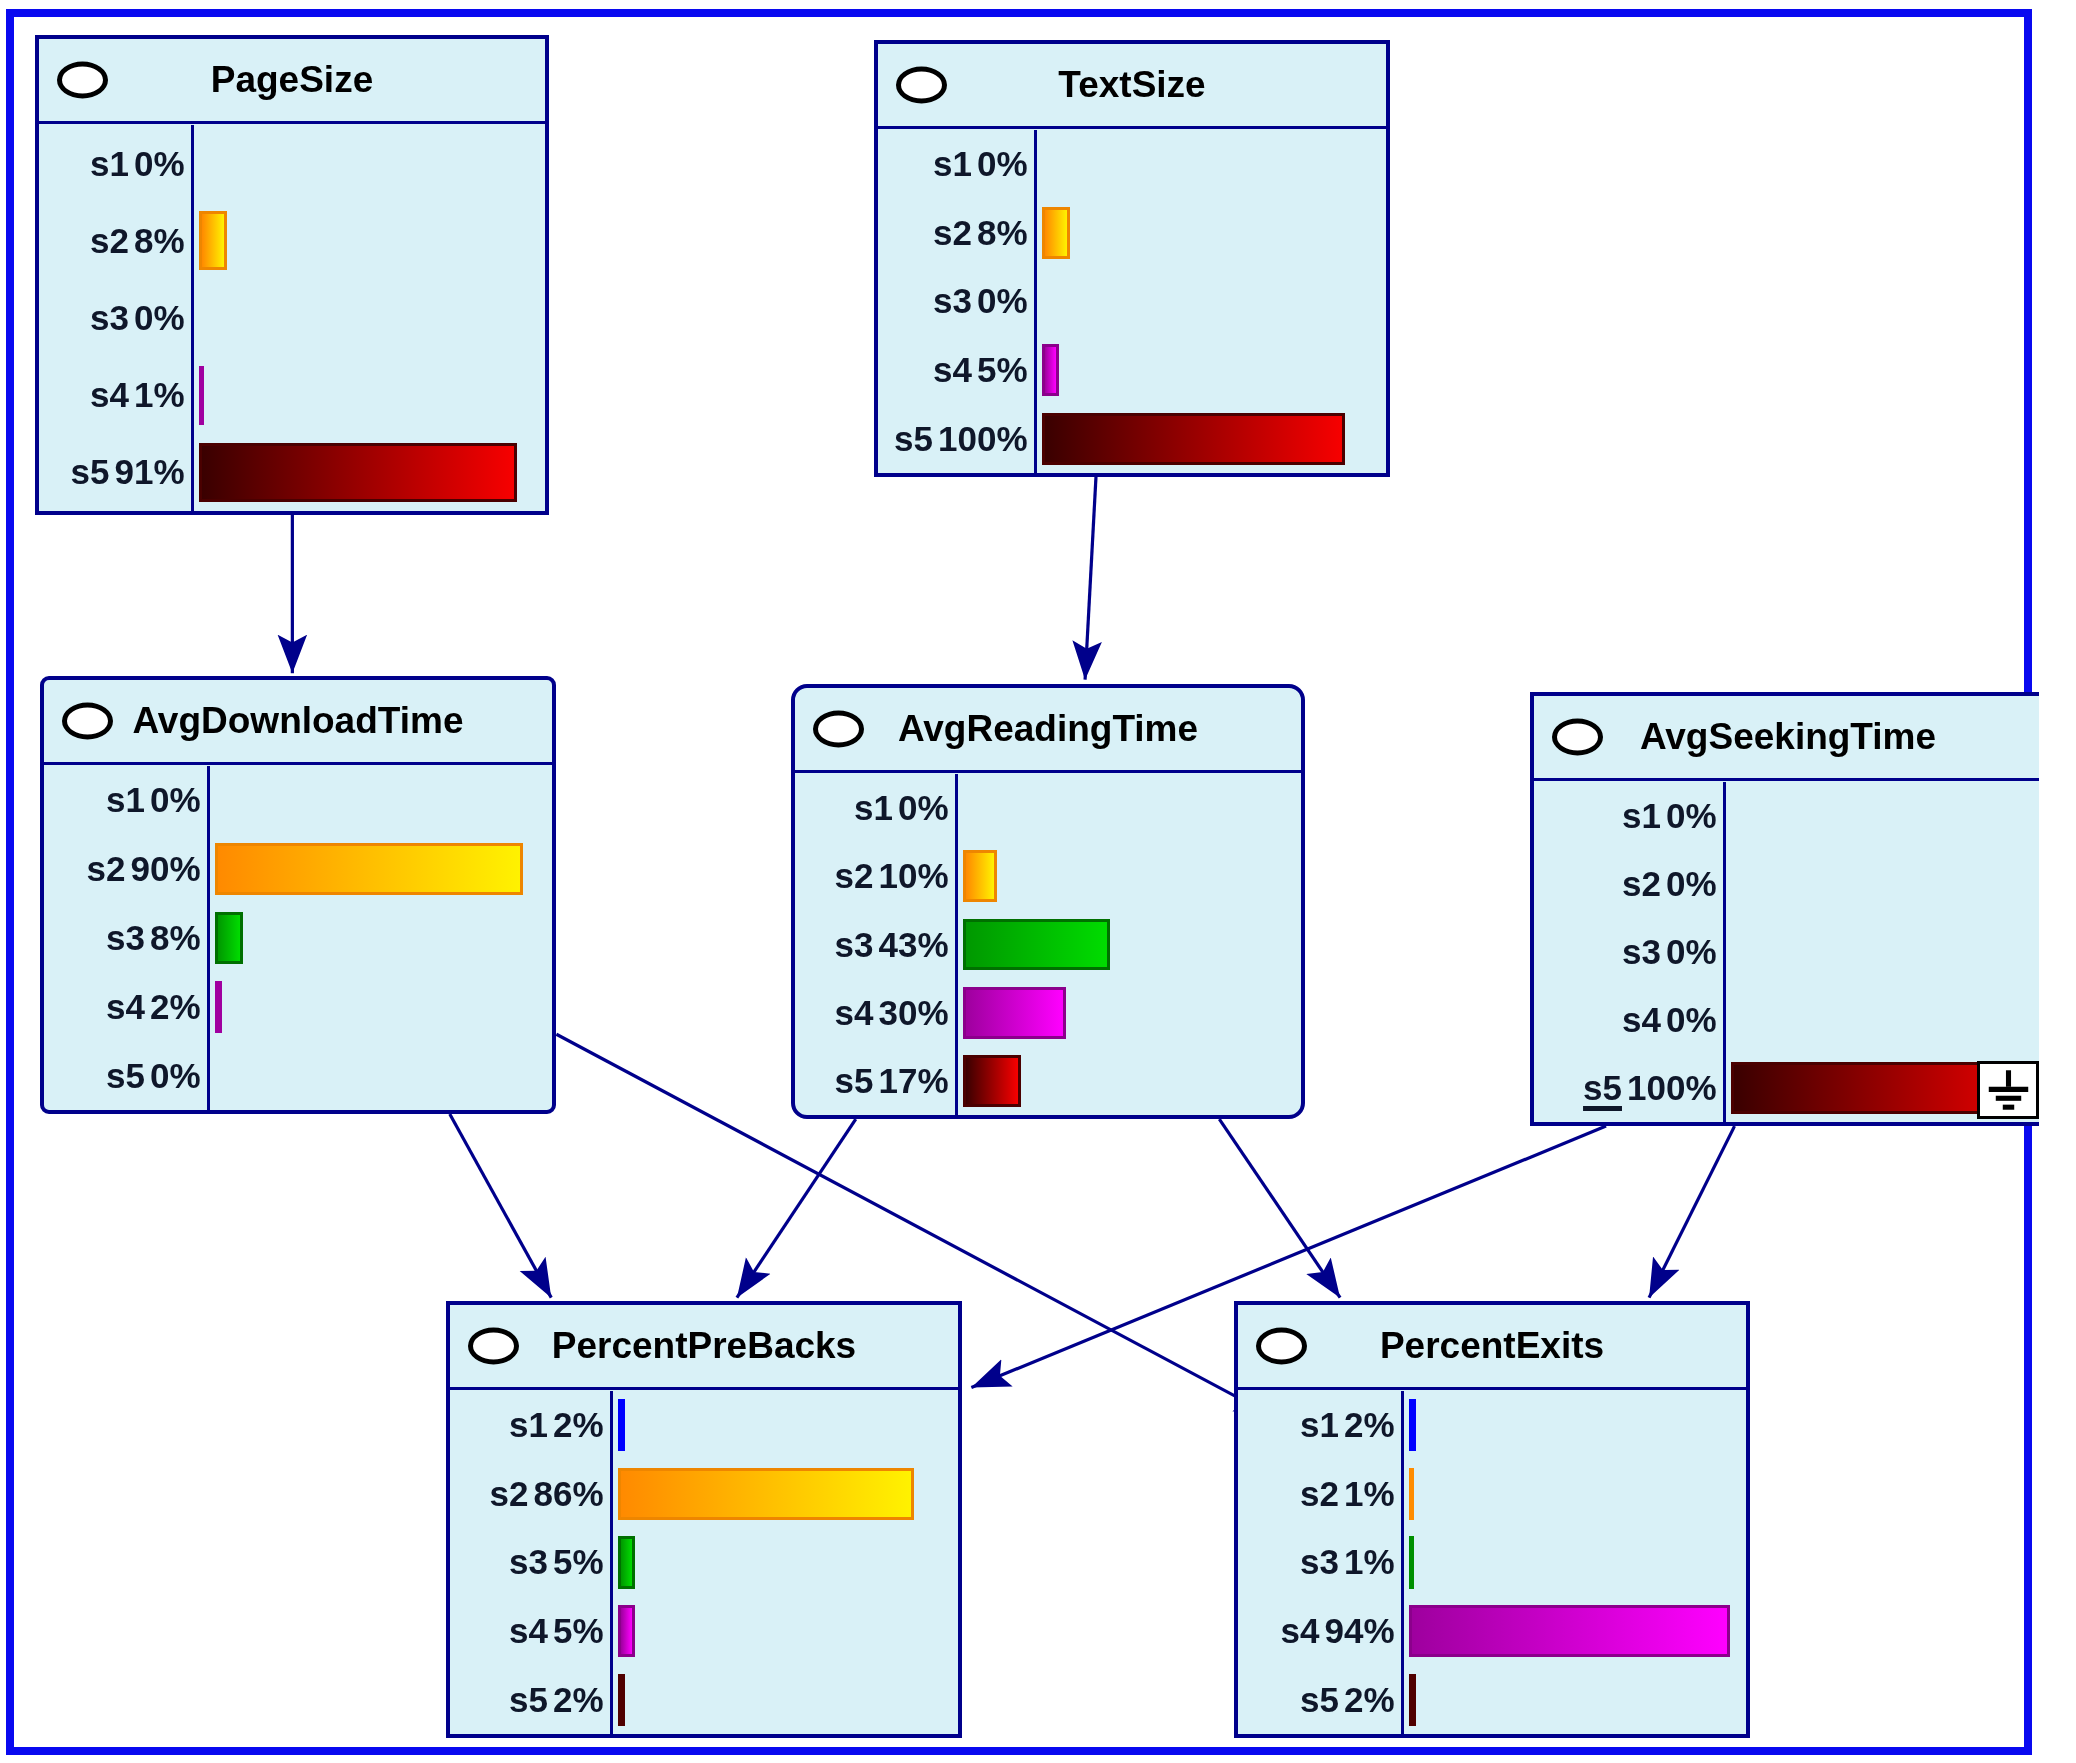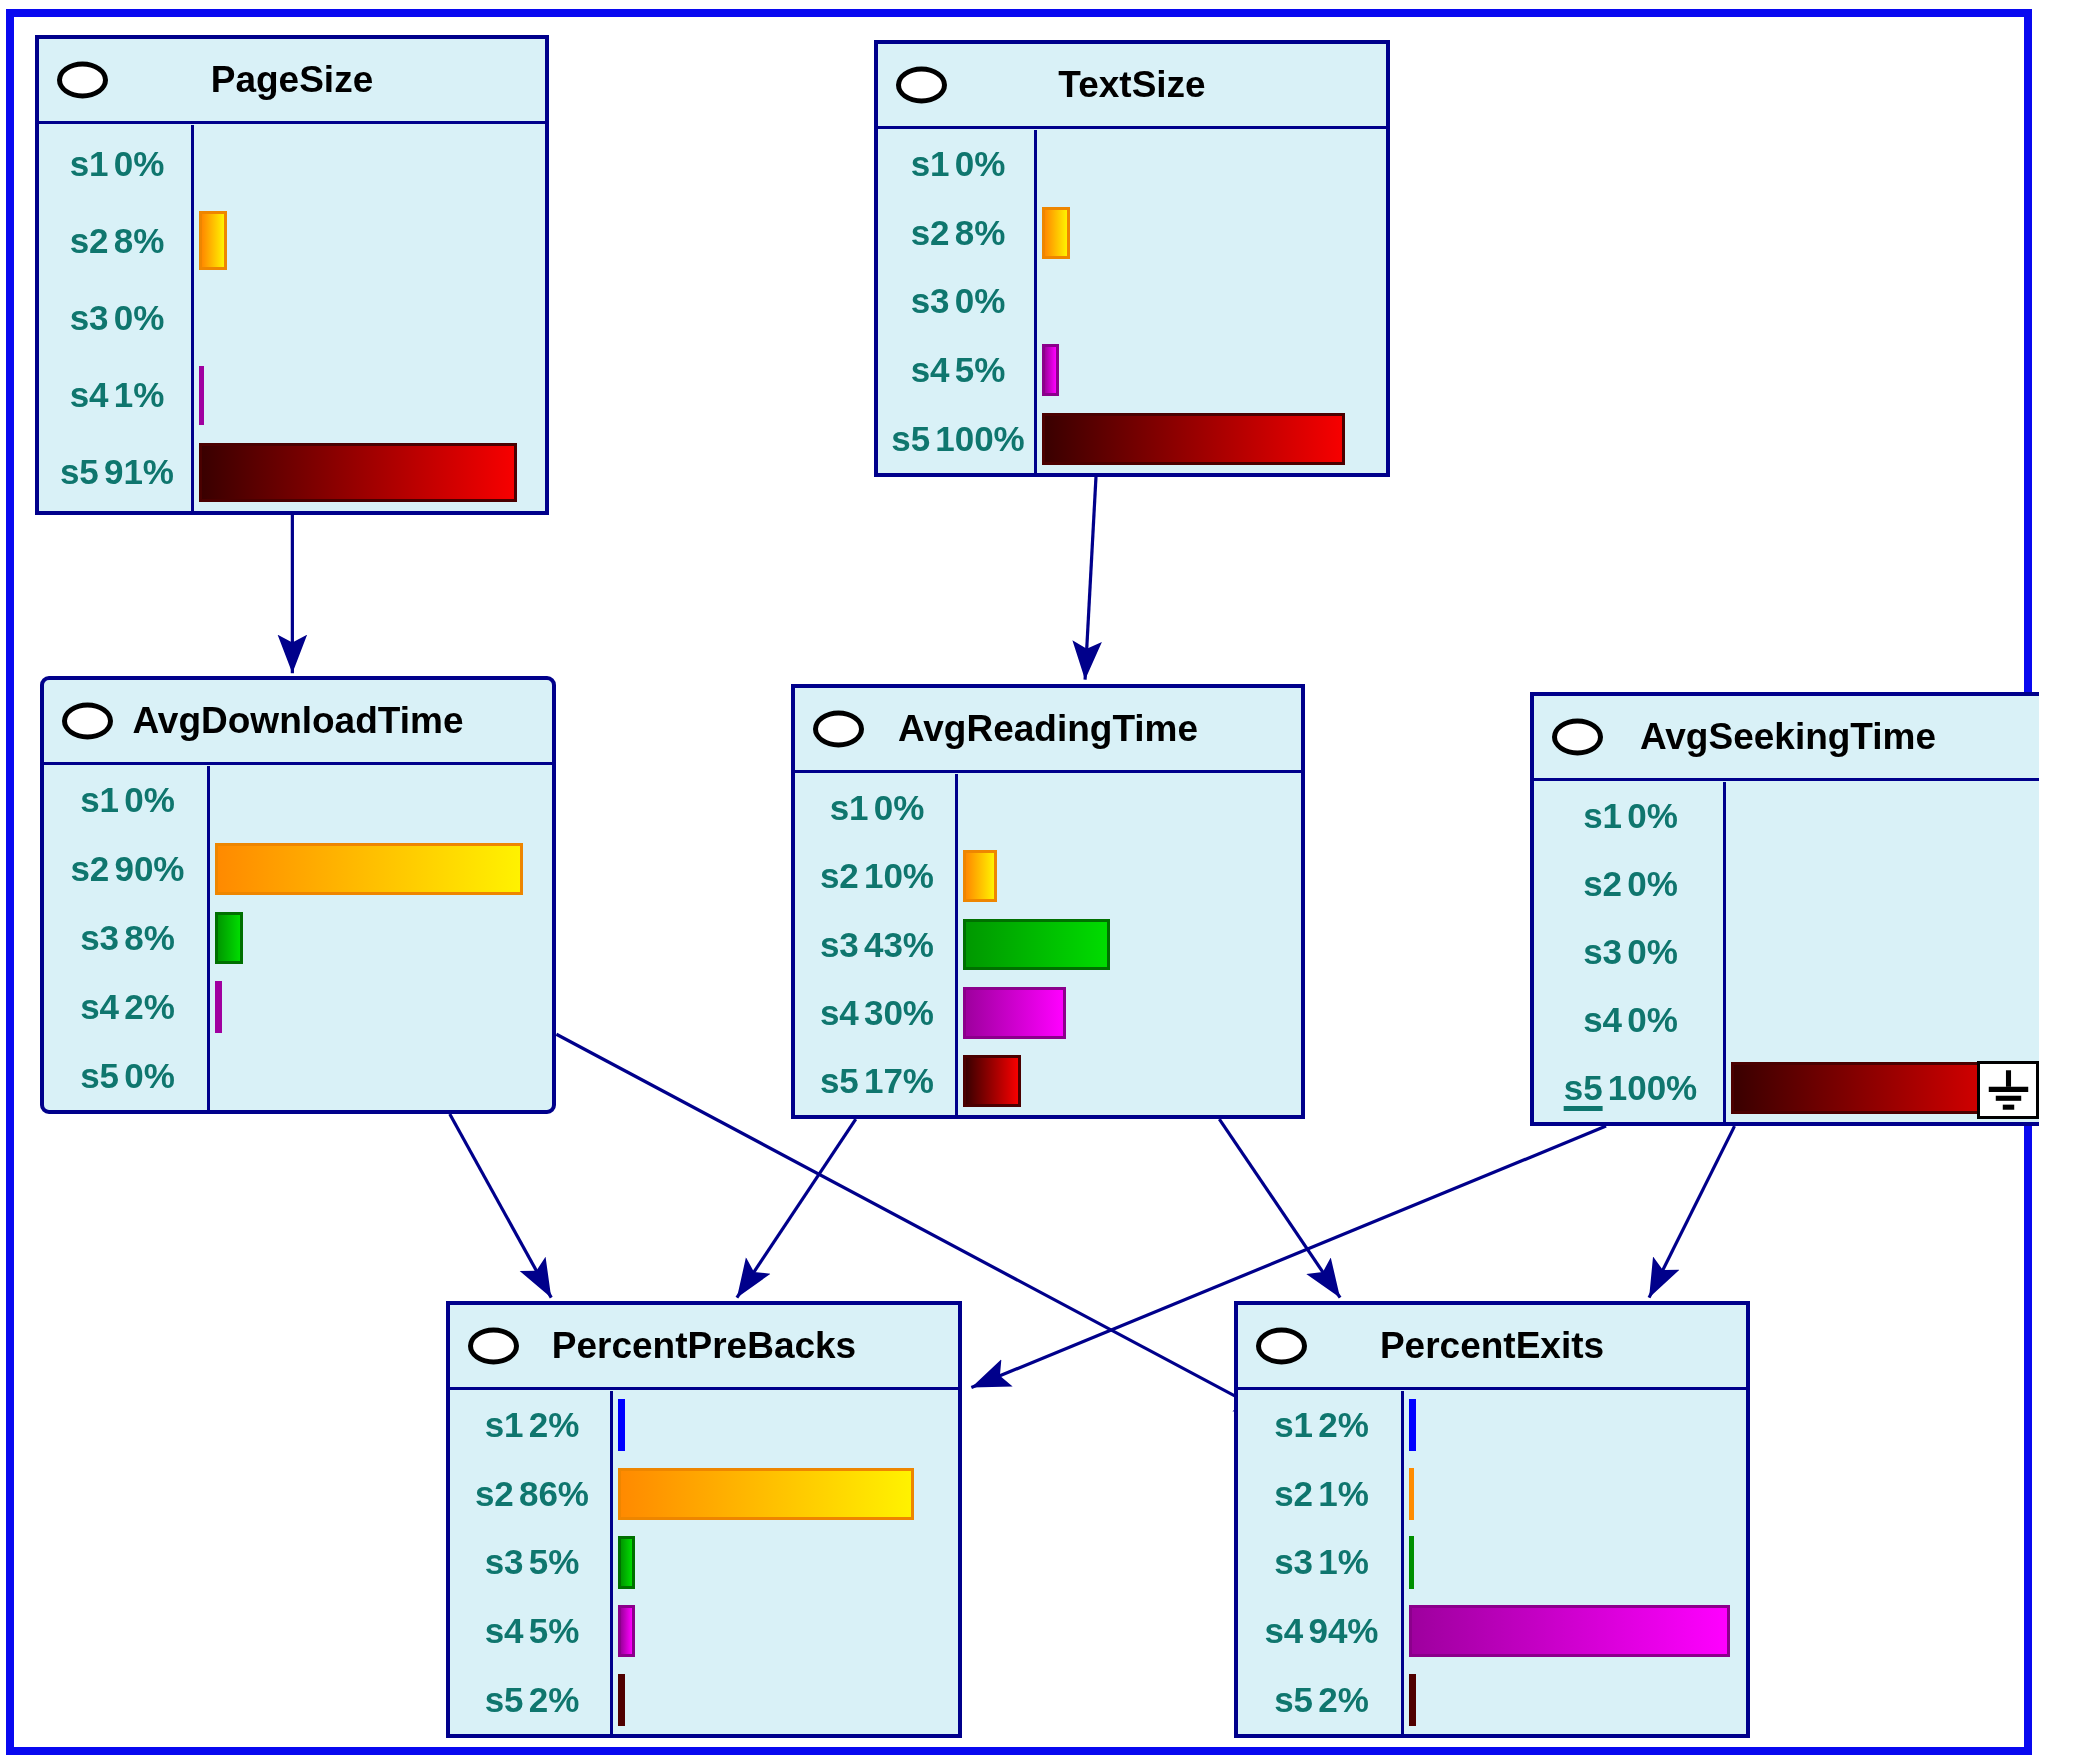--- a/index.html
+++ b/index.html
@@ -9,22 +9,22 @@
          border:8.3px solid #0909F0;box-sizing:border-box;}
   .edges{position:absolute;left:0;top:0;width:2077px;height:1764px;pointer-events:none;}
   .node{position:absolute;background:#D9F1F7;border:4.5px solid #00008B;box-sizing:border-box;}
   .titlebar{position:absolute;left:0;right:0;top:0;height:82px;border-bottom:3.9px solid #00008B;
             display:flex;align-items:center;justify-content:center;}
   .ellipse{position:absolute;left:18px;top:50%;transform:translateY(-50%);
            width:51px;height:37px;border:5.1px solid #000;border-radius:50%;background:#fff;box-sizing:border-box;}
   .title{font-size:37px;font-weight:700;color:#000;white-space:nowrap;}
   .nbody{position:absolute;left:0;right:0;top:86px;bottom:0;display:flex;}
   .labels{flex:0 0 auto;border-right:3.9px solid #00008B;display:flex;flex-direction:column;box-sizing:border-box;}
-  .lrow{flex:1;display:flex;align-items:center;justify-content:center;
-        padding:0 6.4px 0 10.3px;font-size:35px;font-weight:700;color:#0f766e;white-space:nowrap;}
+  .lrow{flex:1;display:flex;align-items:center;justify-content:flex-end;
+        padding:0 6.4px 0 10.3px;font-size:35px;font-weight:700;color:#0f172a;white-space:nowrap;}
   .lrow .gap{width:5.1px;}
   .u{text-decoration:underline;text-decoration-thickness:4.5px;text-underline-offset:6.4px;}
   .bars{flex:1 1 auto;display:flex;flex-direction:column;}
   .brow{flex:1;display:flex;align-items:center;}
   .bar{height:76%;margin-left:5.1px;border:3.2px solid;box-sizing:border-box;}
   .evidence{position:absolute;right:2.6px;bottom:2.6px;width:62px;height:58px;background:#fff;
             border:3.9px solid #000;box-sizing:border-box;display:flex;align-items:center;justify-content:center;}
 </style>
 </head>
 <body>
@@ -191,21 +191,21 @@
             <div class="bar" style="width: 28px; border-color: rgb(0, 112, 0); background: linear-gradient(to right, rgb(0, 152, 0), rgb(0, 220, 0));"></div>
           </div>
         <div class="brow">
             <div class="bar" style="width: 7px; border: none; background: rgb(160, 0, 160);"></div>
           </div>
         <div class="brow"></div>
       </div>
     </div>
   </div>
 
-  <div class="node" style="left:791px;top:684px;width:514px;height:435px;">
+  <div class="node" style="left:791px;top:684px;width:514px;height:435px;border-radius:16px;">
     <div class="titlebar">
       <span class="ellipse"></span>
       <span class="title">AvgReadingTime</span>
     </div>
     <div class="nbody">
       <div class="labels" style="width:163px">
         <div class="lrow">
             <span>s1</span>
             <span class="gap"></span>
             <span>0%</span>

